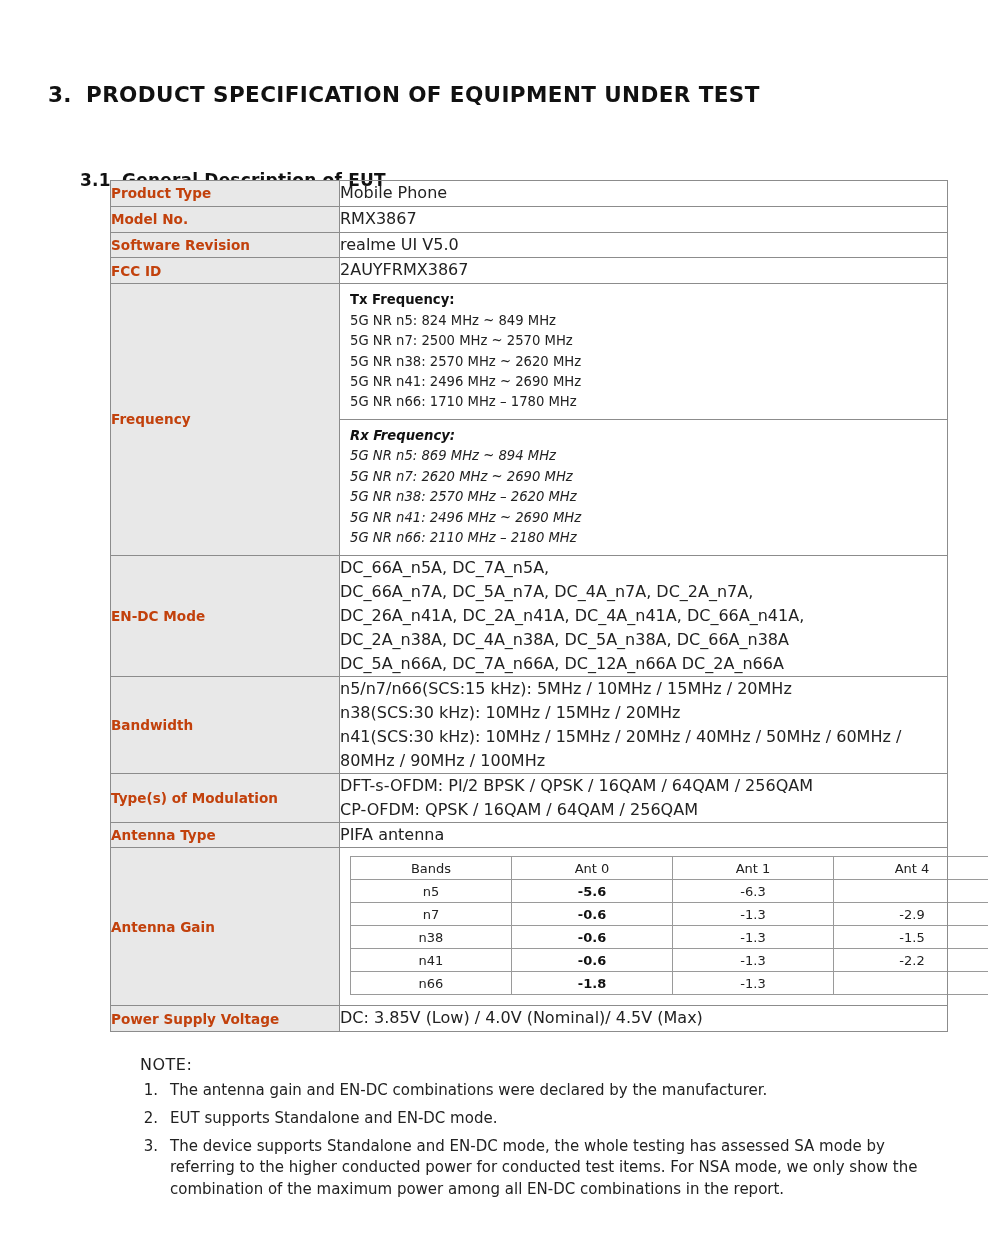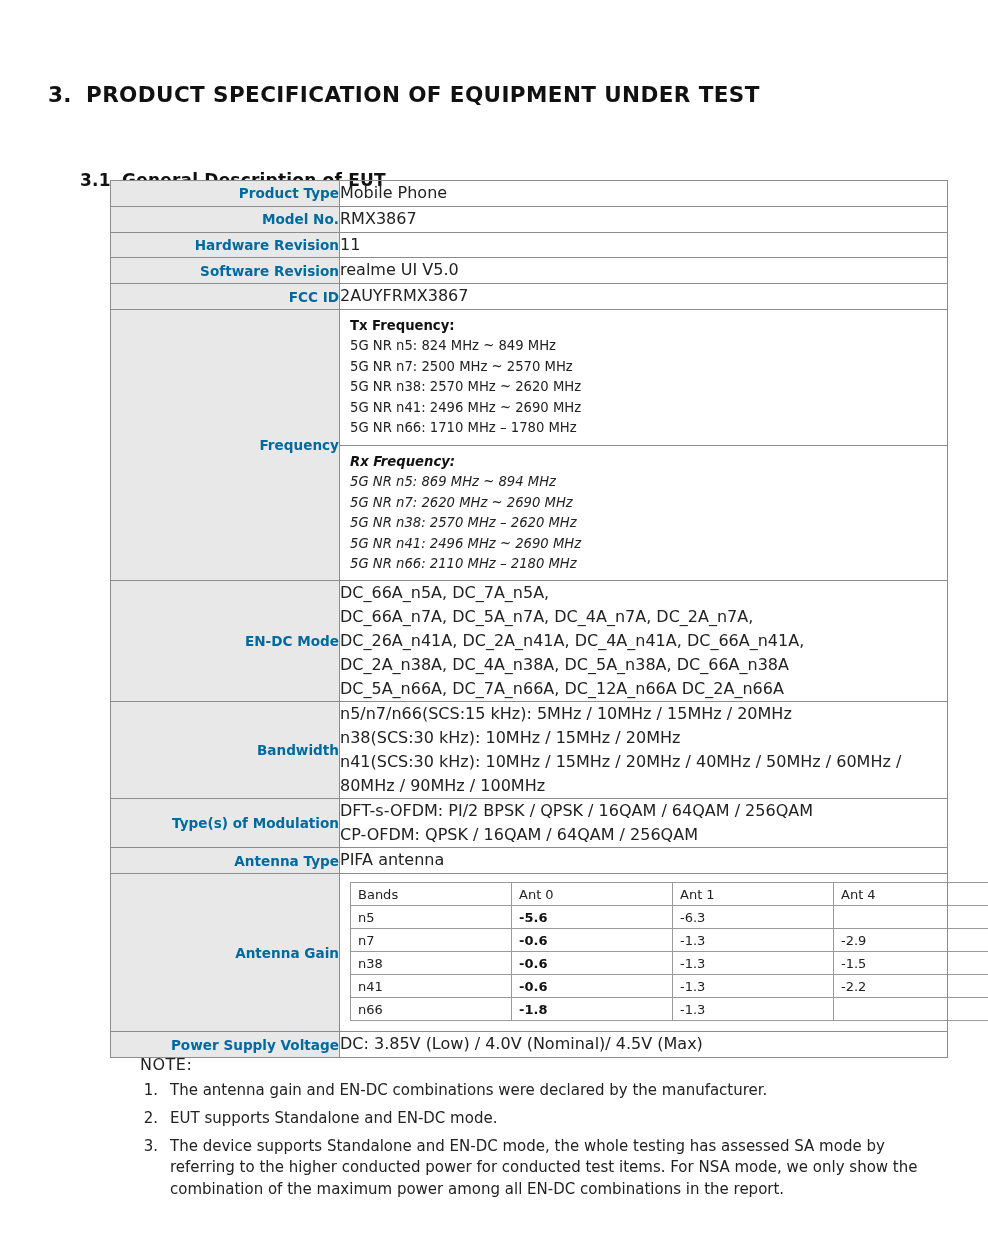--- a/index.html
+++ b/index.html
@@ -63,24 +63,24 @@
     font-size: 13.2px;
   }
   .spec-table td {
     border: 1px solid #8c8c8c;
     padding: 0;
     vertical-align: middle;
   }
   .label-cell {
     width: 228px;
     background: #e8e8e8;
-    text-align: right;
+    text-align: left;
     font-weight: bold;
     font-size: 13.6px;
-    color: #0369a1;
+    color: #c2410c;
     padding: 5px 4px;
   }
   .value-cell {
     padding: 6px 8px 6px 10px;
     color: #222;
     font-size: 16px;
     line-height: 1.55;
   }
   .value-cell.tight {
     line-height: 1.5;
@@ -118,20 +118,21 @@
     table-layout: fixed;
     width: 580px;
     font-size: 13px;
   }
   .gain-table td {
     border: 1px solid #9a9a9a;
     padding: 3px 7px;
     height: 16px;
     color: #222;
     background: #fff;
+    text-align: center;
   }
   .gain-table td.c0 { width: 146px; }
   .gain-table td.c1 { width: 146px; }
   .gain-table td.c2 { width: 146px; }
   .gain-table td.c3 { width: 142px; }
   .gain-table td.bold { font-weight: bold; color: #111; }
   .gain-head td { color: #222; }
   
   .notes {
     position: absolute;
@@ -183,24 +184,20 @@
 
   <table class="spec-table">
     <tbody>
       <tr>
         <td class="label-cell">Product Type</td>
         <td class="value-cell">Mobile Phone</td>
       </tr>
       <tr>
         <td class="label-cell">Model No.</td>
         <td class="value-cell">RMX3867</td>
-      </tr>
-      <tr>
-        <td class="label-cell">Hardware Revision</td>
-        <td class="value-cell">11</td>
       </tr>
       <tr>
         <td class="label-cell">Software Revision</td>
         <td class="value-cell">realme UI V5.0</td>
       </tr>
       <tr>
         <td class="label-cell">FCC ID</td>
         <td class="value-cell">2AUYFRMX3867</td>
       </tr>
 

